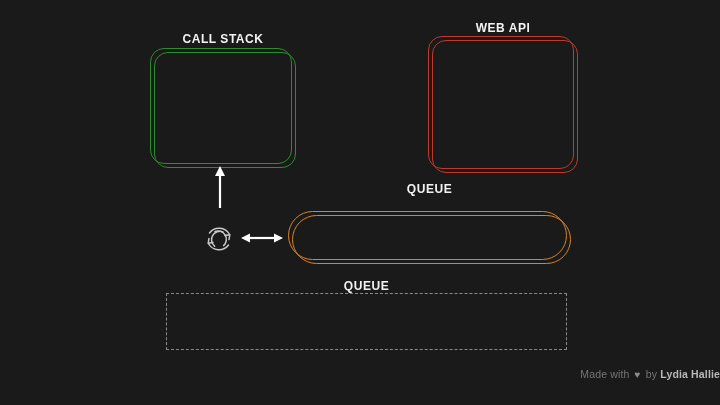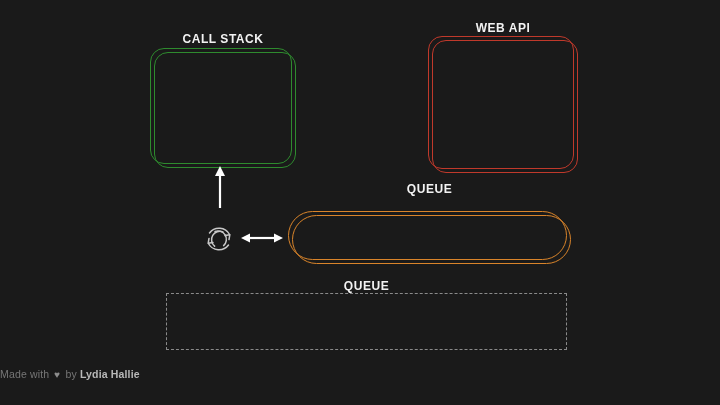--- a/index.html
+++ b/index.html
@@ -108,21 +108,21 @@
     width: 42px;
     height: 42px;
   }
 
   
   #footer {
     position: absolute;
     left: 0;
     top: 367px;
     width: 720px;
-    text-align: left;
+    text-align: right;
     color: #767676;
     font-size: 10.5px;
     letter-spacing: 0.15px;
     line-height: 14px;
     white-space: nowrap;
   }
   #footer .heart {
     color: #8d8d8d;
     font-size: 10px;
     margin: 0 2px;

